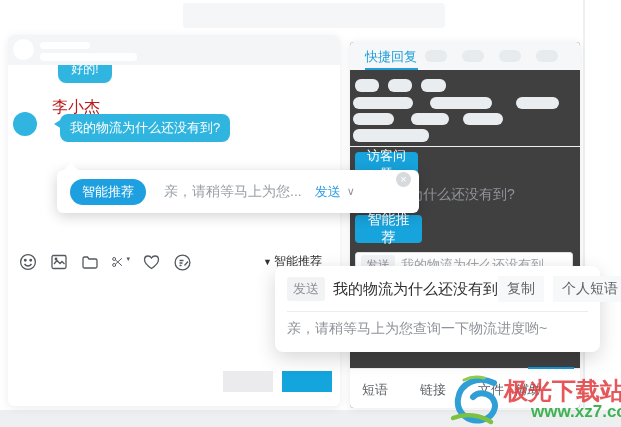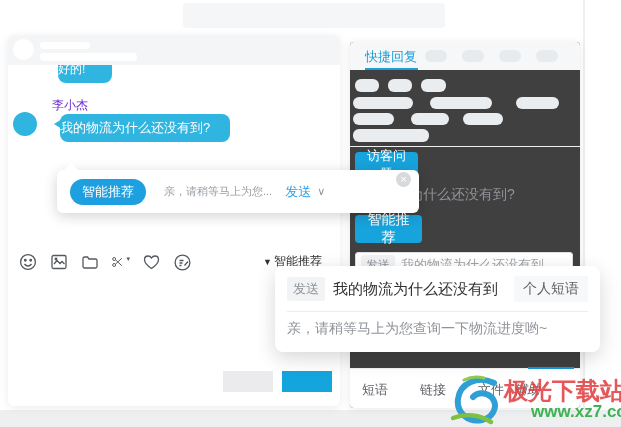--- a/index.html
+++ b/index.html
@@ -11,23 +11,23 @@
   .win-edge{position:absolute;left:583px;top:0;width:2px;height:410px;background:#eef0f2;}
   .top-skeleton{position:absolute;left:183px;top:3px;width:262px;height:25px;background:#f5f6f8;border-radius:4px;}
 
   
   .chat-window{position:absolute;left:8px;top:35px;width:332px;height:371px;background:#fff;border-radius:6px;box-shadow:0 2px 10px rgba(0,0,0,.08);}
   .chat-header{position:absolute;left:0;top:0;width:100%;height:30px;background:#f3f5f6;border-radius:6px 6px 0 0;z-index:3;}
   .sk-avatar{position:absolute;left:5px;top:4px;width:21px;height:21px;border-radius:50%;background:#fff;}
   .sk-line1{position:absolute;left:32px;top:7px;width:50px;height:7px;border-radius:4px;background:#fff;}
   .sk-line2{position:absolute;left:32px;top:18px;width:97px;height:8px;border-radius:4px;background:#fff;}
 
-  .bubble{background:#2fb5e0;color:#fff;border-radius:8px;display:flex;align-items:center;}
+  .bubble{background:#2fb5e0;color:#fff;border-radius:8px;display:flex;align-items:center;justify-content:center;}
   .bubble-ok{position:absolute;left:50px;top:20px;width:54px;height:28px;font-size:12px;z-index:1;}
-  .msg-name{position:absolute;left:44px;top:62px;font-size:12px;color:#6d28d9;}
+  .msg-name{position:absolute;left:44px;top:62px;font-size:16px;color:#b91c1c;}
   .msg-avatar{position:absolute;left:5px;top:77px;width:24px;height:24px;border-radius:50%;background:#2fb5e0;}
   .bubble-q{position:absolute;left:52px;top:79px;width:170px;height:28px;font-size:13px;}
   .bubble-q::before{content:"";position:absolute;left:-6px;top:5px;border-style:solid;border-width:5px 8px 5px 0;border-color:transparent #2fb5e0 transparent transparent;}
 
   .toolbar{position:absolute;left:10px;top:216px;height:22px;display:flex;align-items:center;gap:12px;color:#55585e;}
   .tb-icon{width:19px;height:19px;display:flex;align-items:center;justify-content:center;cursor:pointer;}
   .tb-icon svg{display:block;}
   .scissor-wrap{display:flex;align-items:flex-start;gap:2px;}
   .mini-caret{font-size:7px;color:#55585e;margin-top:2px;}
   .assist-toggle{position:absolute;left:255px;top:218px;font-size:12px;color:#303133;cursor:pointer;white-space:nowrap;}
@@ -52,21 +52,21 @@
   .rp-tabbar{position:absolute;left:0;top:326px;width:100%;height:40px;background:#fff;border-top:1px solid #eef0f2;border-radius:0 0 4px 4px;}
   .rp-bottab{position:absolute;top:12px;font-size:13px;color:#606266;cursor:pointer;}
   .rp-indicator{position:absolute;left:178px;top:-2px;width:46px;height:2px;background:#1296db;}
 
   
   .popup1{position:absolute;left:57px;top:170px;width:362px;height:43px;background:#fff;border-radius:6px;box-shadow:0 3px 14px rgba(0,0,0,.18);z-index:10;}
   .popup1 .tail{position:absolute;left:7px;top:-7px;width:0;height:0;border-style:solid;border-width:0 7px 7px 7px;border-color:transparent transparent #fff transparent;}
   .popup1-row{display:flex;align-items:center;height:100%;padding-left:13px;white-space:nowrap;}
   .badge-smart{background:#1e9fdf;color:#fff;font-size:13px;padding:4px 12px;border-radius:13px;flex:none;}
   .p1-q{color:#303133;font-size:13px;margin-left:10px;}
-  .p1-a{color:#9aa0a6;font-size:11px;margin-left:18px;}
+  .p1-a{color:#9aa0a6;font-size:14px;margin-left:18px;}
   .p1-send{color:#2e9fe6;font-size:13px;margin-left:13px;cursor:pointer;}
   .p1-chevron{color:#909399;font-size:11px;margin-left:6px;cursor:pointer;}
   .p1-close{position:absolute;left:339px;top:2px;width:15px;height:15px;border-radius:50%;background:#d7dadd;color:#fff;font-size:11px;line-height:14px;text-align:center;cursor:pointer;}
 
   
   .popup2{position:absolute;left:275px;top:266px;width:325px;height:86px;background:#fff;border-radius:8px;box-shadow:0 6px 20px rgba(0,0,0,.16);z-index:11;}
   .p2-row1{display:flex;align-items:center;padding:10px 12px 0 12px;}
   .p2-tag{background:#f2f3f5;color:#909399;font-size:13px;padding:3px 6px;border-radius:3px;flex:none;}
   .p2-q{color:#303133;font-size:15px;margin-left:8px;white-space:nowrap;}
   .p2-spacer{flex:1;}
@@ -202,20 +202,21 @@
       <span class="p1-chevron">∨</span>
     </div>
     <div class="p1-close">×</div>
   </div>
 
   <div class="popup2">
     <div class="p2-row1">
       <span class="p2-tag">发送</span>
       <span class="p2-q">我的物流为什么还没有到</span>
       <span class="p2-spacer"></span>
+      <span class="p2-chip">复制</span>
       <span class="p2-chip">个人短语</span>
     </div>
     <div class="p2-divider"></div>
     <div class="p2-a">亲，请稍等马上为您查询一下物流进度哟~</div>
   </div>
 
   <div class="watermark">
     <svg class="wm-logo" width="58" height="53" viewBox="0 0 58 53">
       <path d="M44 9 C 28 1, 10 9, 8 25 C 6 39, 19 49, 32 46 C 43 43.5, 47.5 33.5, 43.5 26 C 39.5 18.5, 28 17, 23 23" stroke="#2f9fd6" stroke-width="6" fill="none" stroke-linecap="round"></path>
       <path d="M3 44 C 16 39, 30 41, 41 48" stroke="#7cc142" stroke-width="4.5" fill="none" stroke-linecap="round"></path>

